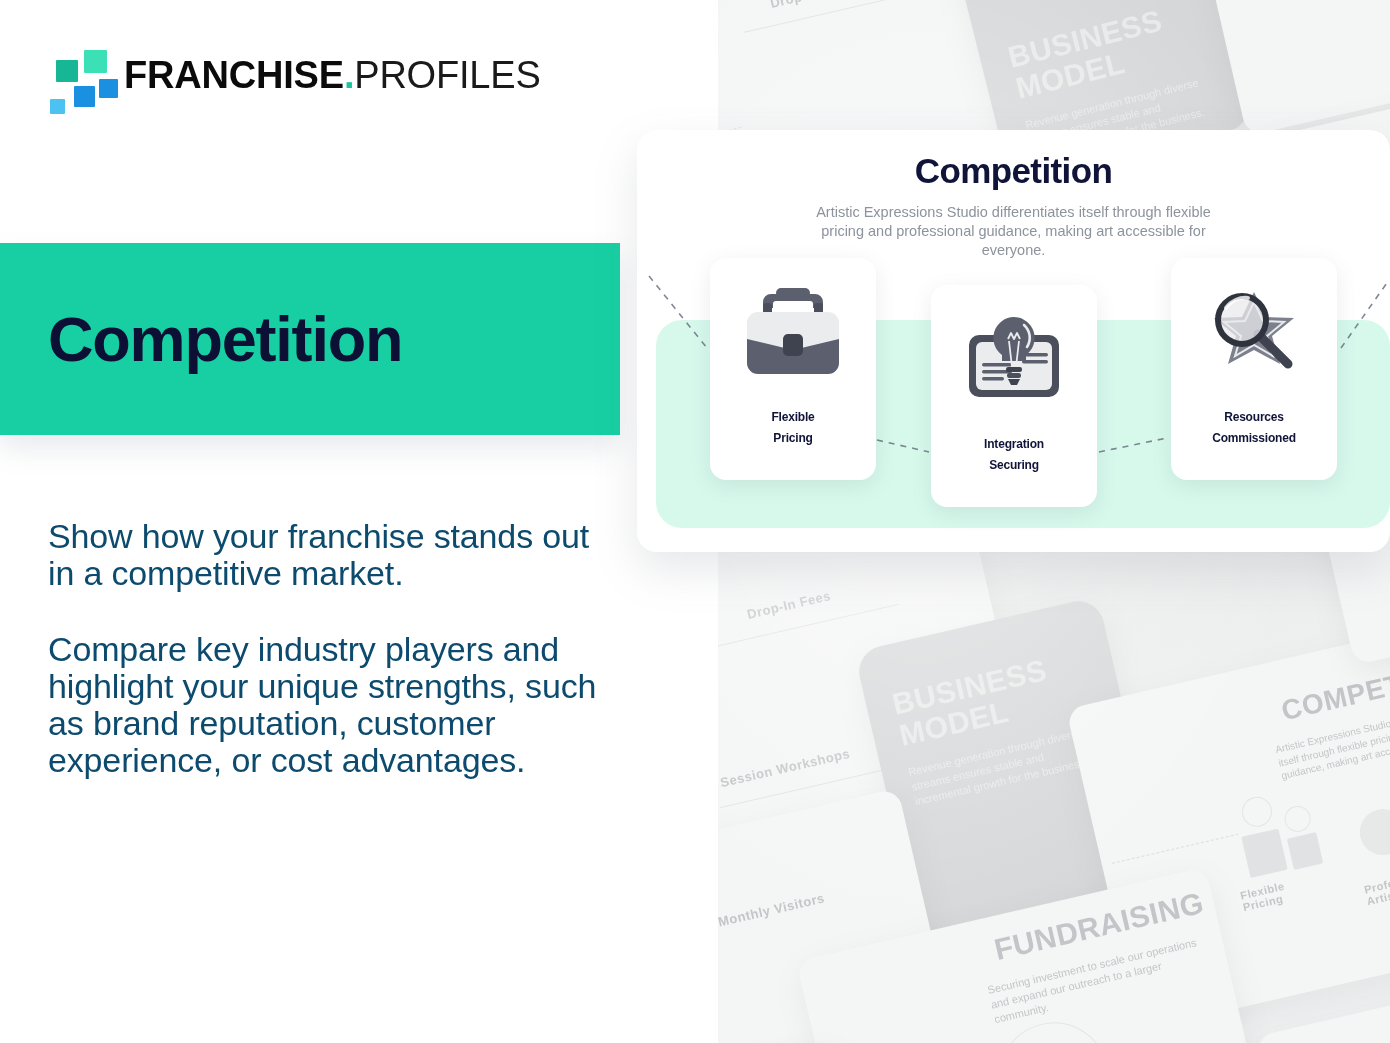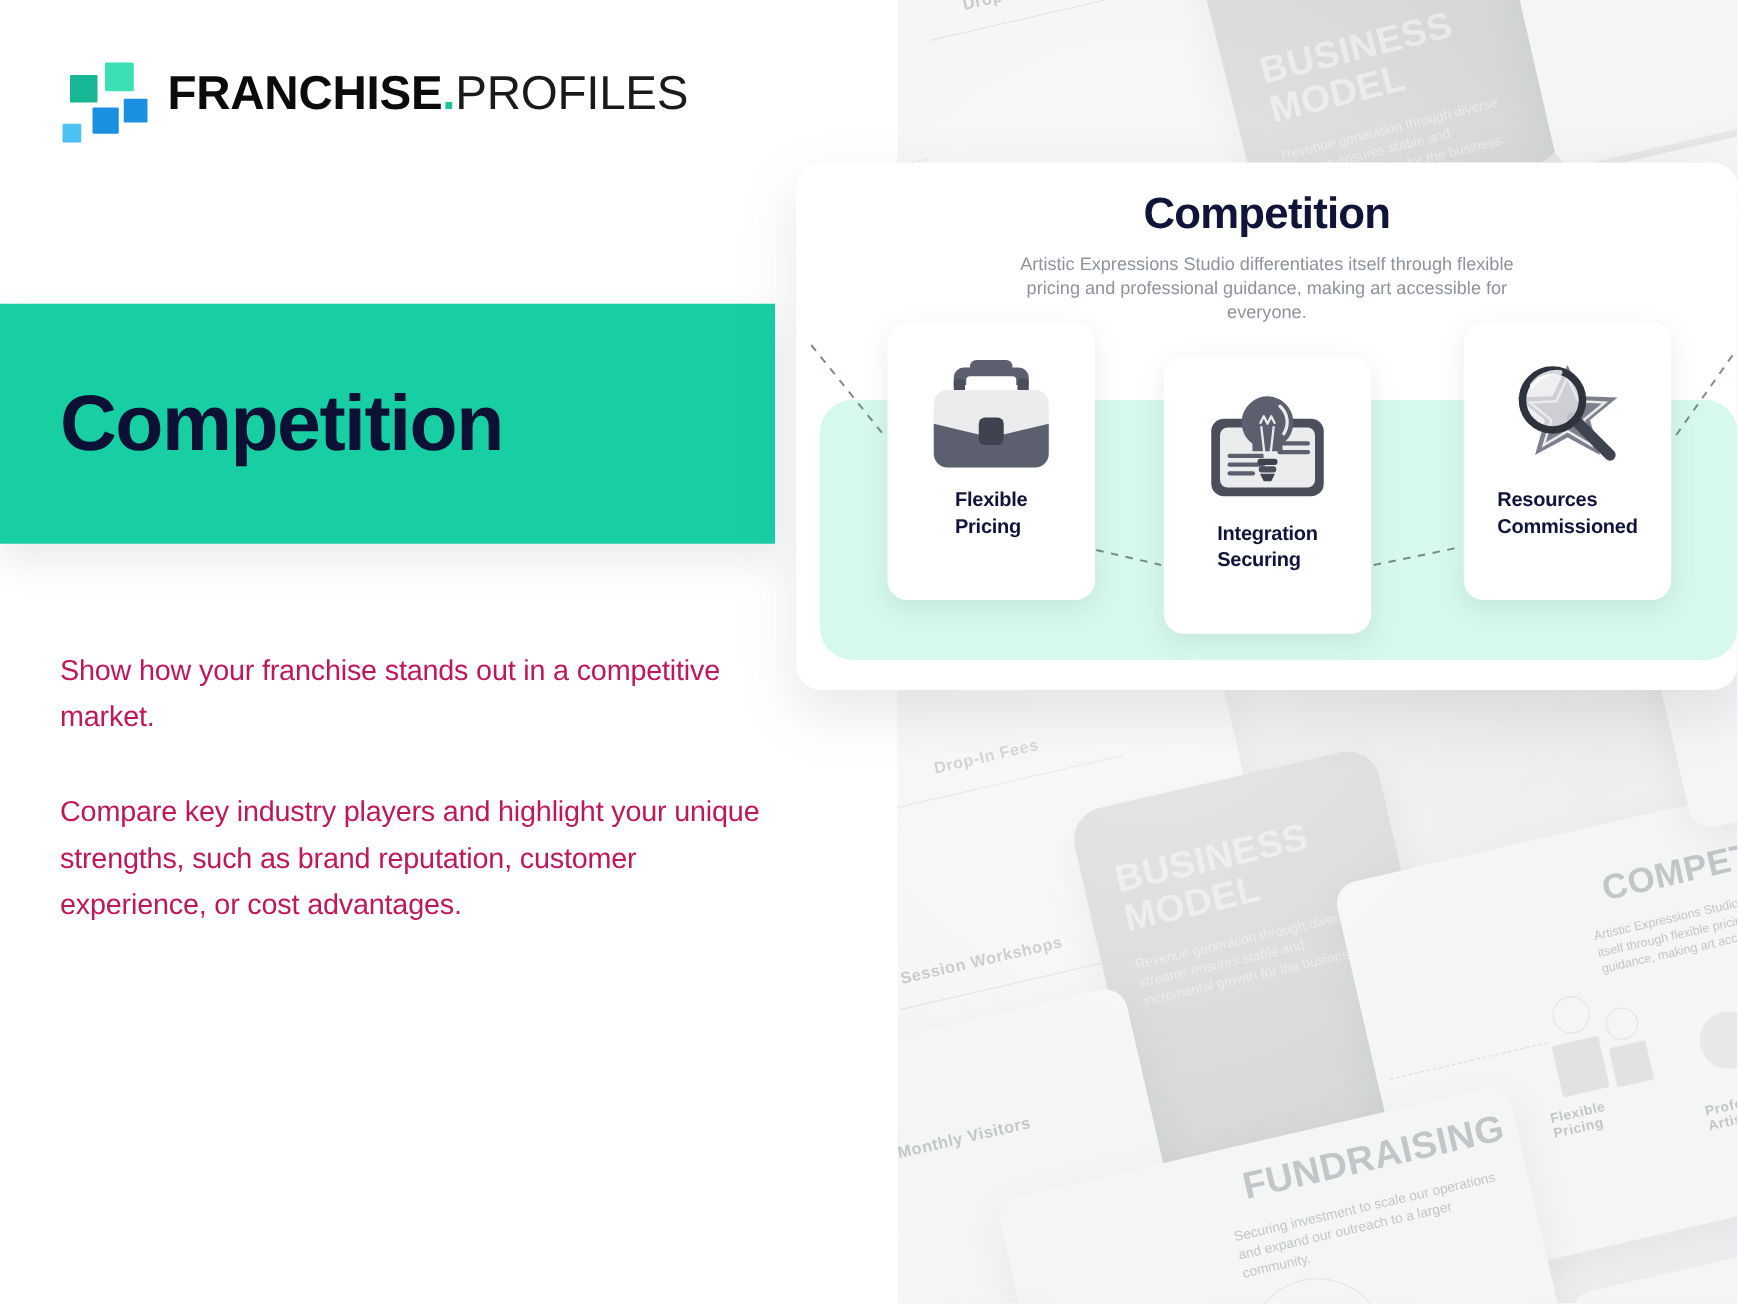--- a/index.html
+++ b/index.html
@@ -82,21 +82,21 @@
     background: #ffffff;
     z-index: 5;
   }
 
   
   .logo {
     position: absolute;
     left: 48px; top: 44px;
     display: flex;
     align-items: center;
-    gap: 28px;
+    gap: 18px;
     height: 62px;
   }
   .logo-mark {
     position: relative;
     width: 58px; height: 58px;
     flex: 0 0 58px;
   }
   .logo-mark i {
     position: absolute;
     display: block;
@@ -139,23 +139,23 @@
     line-height: 1;
   }
 
   
   .copy {
     position: absolute;
     left: 48px; top: 518px;
     width: 570px;
   }
   .copy p {
-    font-size: 23px;
+    font-size: 34px;
     line-height: 37px;
-    color: #be185d;
+    color: #0c4a6e;
     letter-spacing: -0.15px;
   }
   .copy p + p { margin-top: 39px; }
 
   
   .fg-card {
     position: absolute;
     left: 637px; top: 130px;
     width: 753px; height: 422px;
     background: #ffffff;
@@ -217,22 +217,23 @@
     display: flex;
     flex-direction: column;
     align-items: center;
   }
   .tile-icon {
     margin-top: 20px;
     width: 108px; height: 108px;
     display: flex; align-items: center; justify-content: center;
   }
   .tile-label {
-    margin-top: 4px;
-    font-size: 16px;
+    margin-top: 21px;
+    text-align: center;
+    font-size: 12px;
     font-weight: 800;
     line-height: 21px;
     color: #101438;
     letter-spacing: -0.2px;
     padding: 0 8px;
   }
   .tile-1 { left: 73px;  top: 128px; width: 166px; height: 222px; }
   .tile-2 { left: 294px; top: 155px; width: 166px; height: 222px; }
   .tile-3 { left: 534px; top: 128px; width: 166px; height: 222px; }
 </style>

